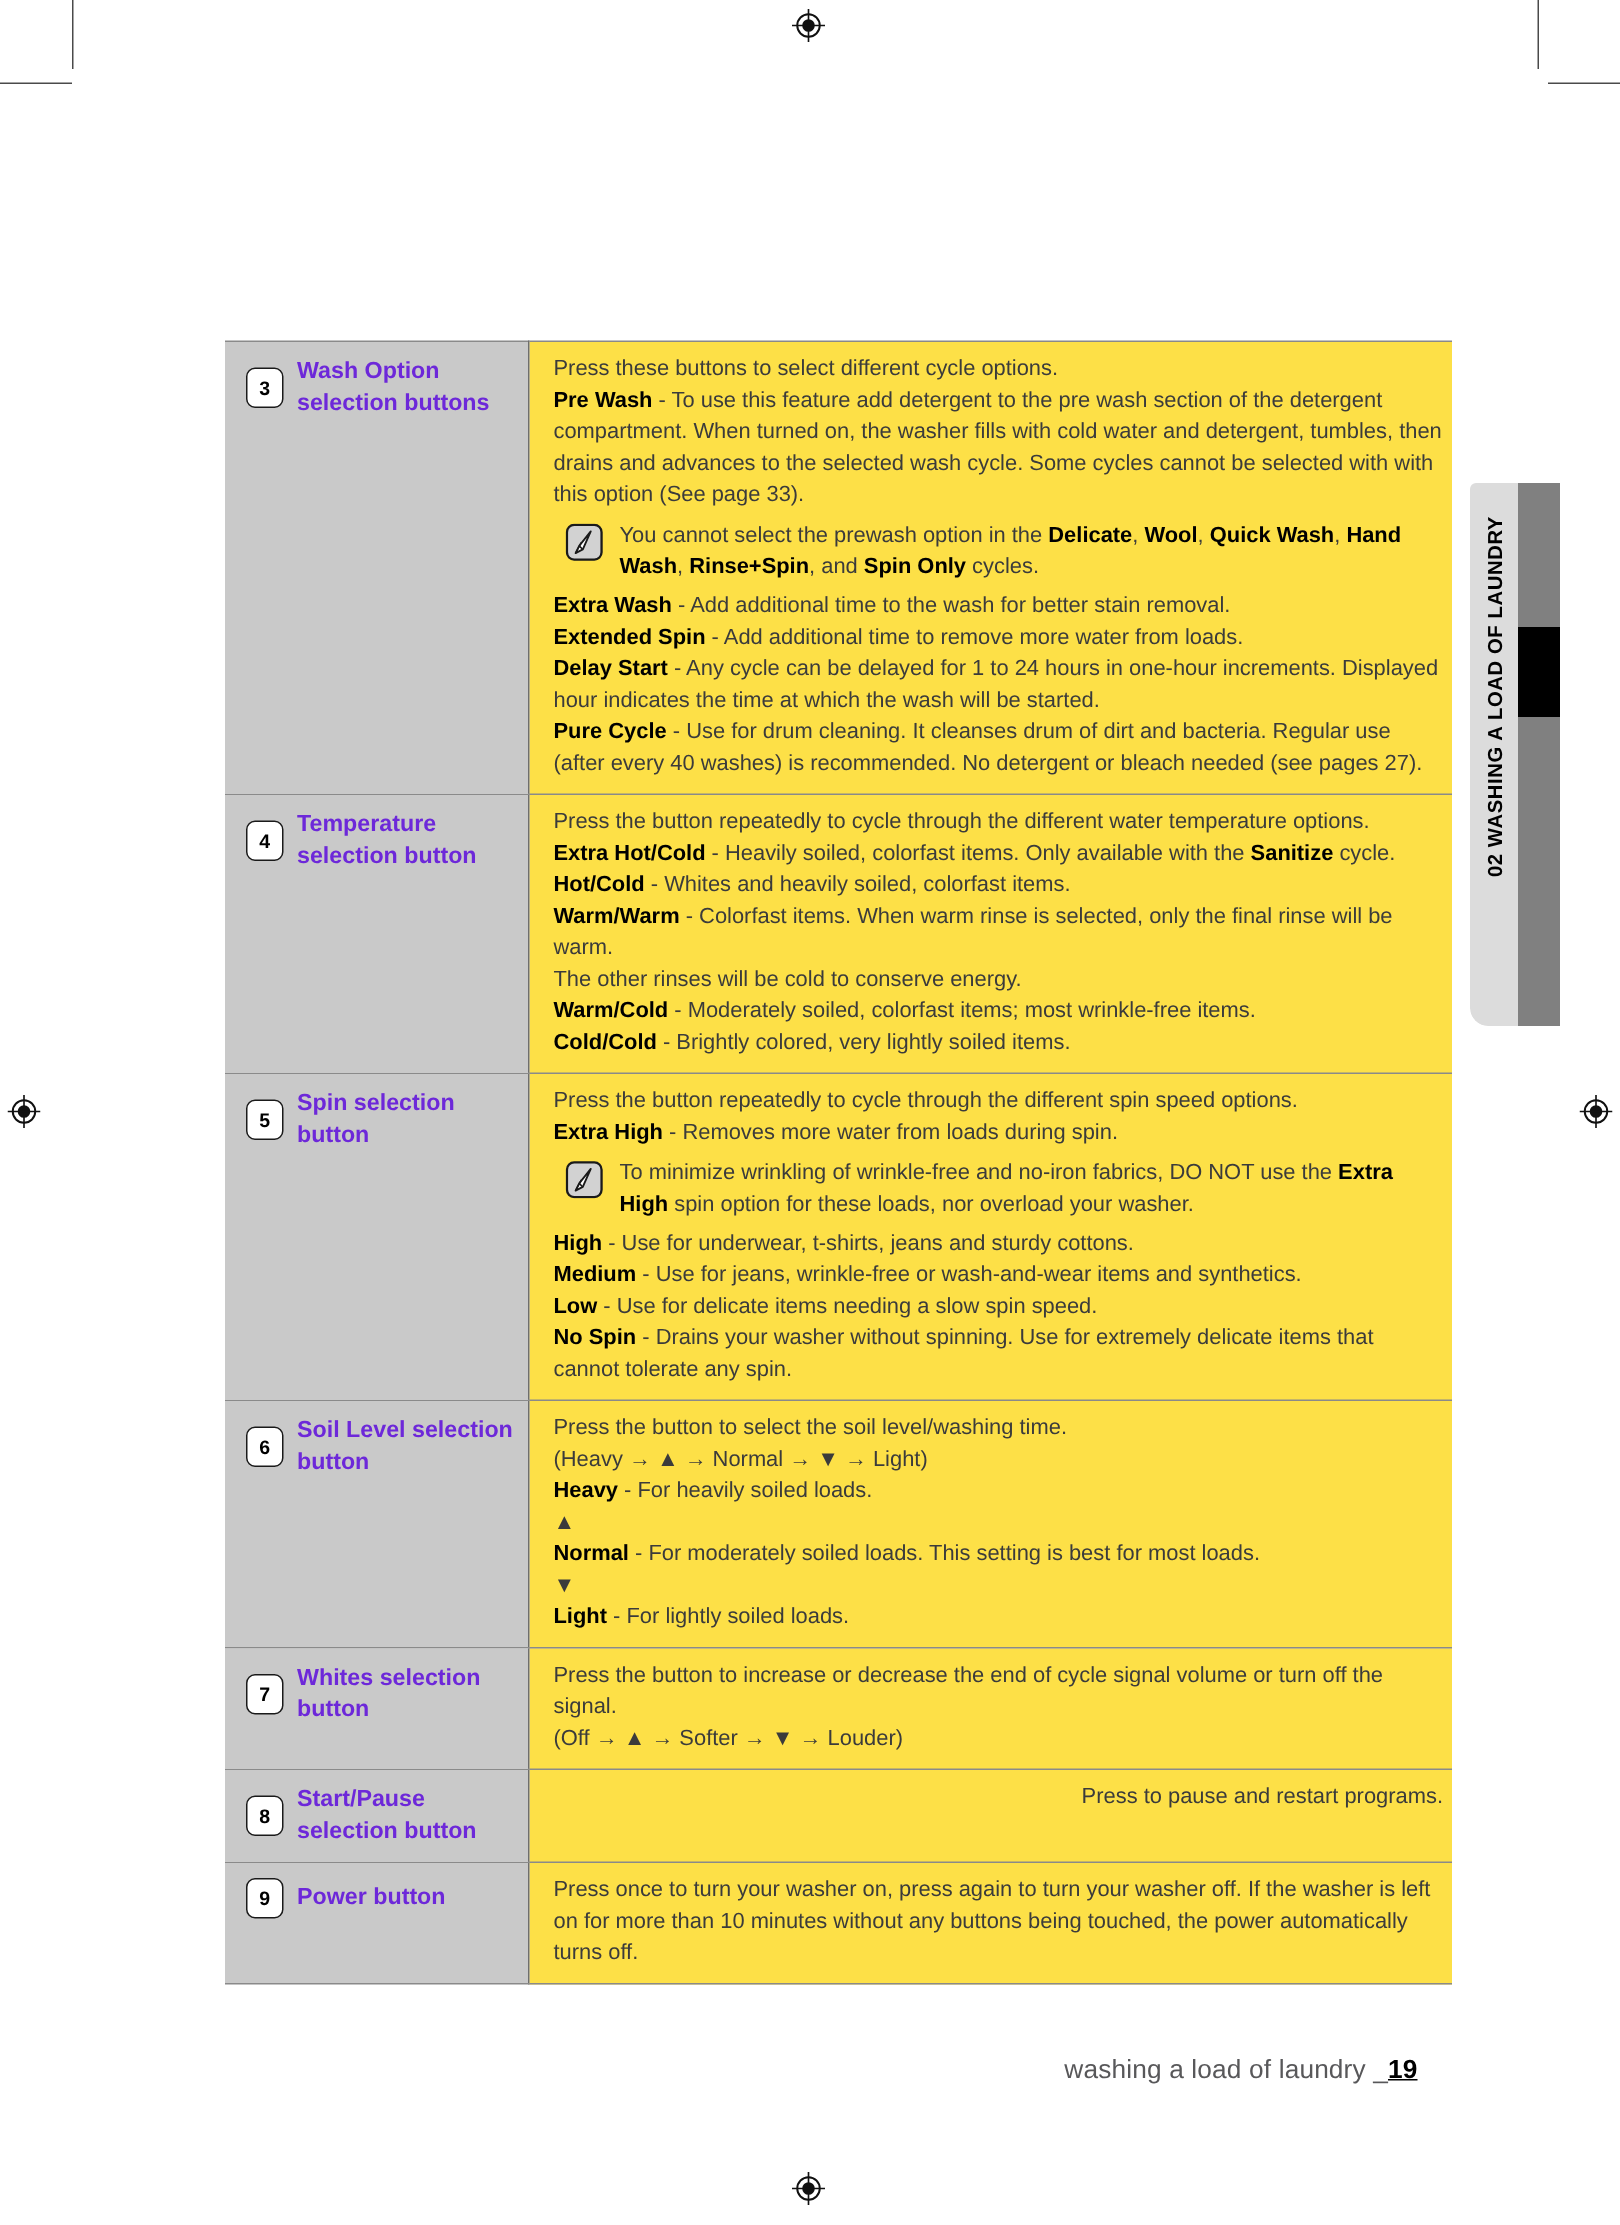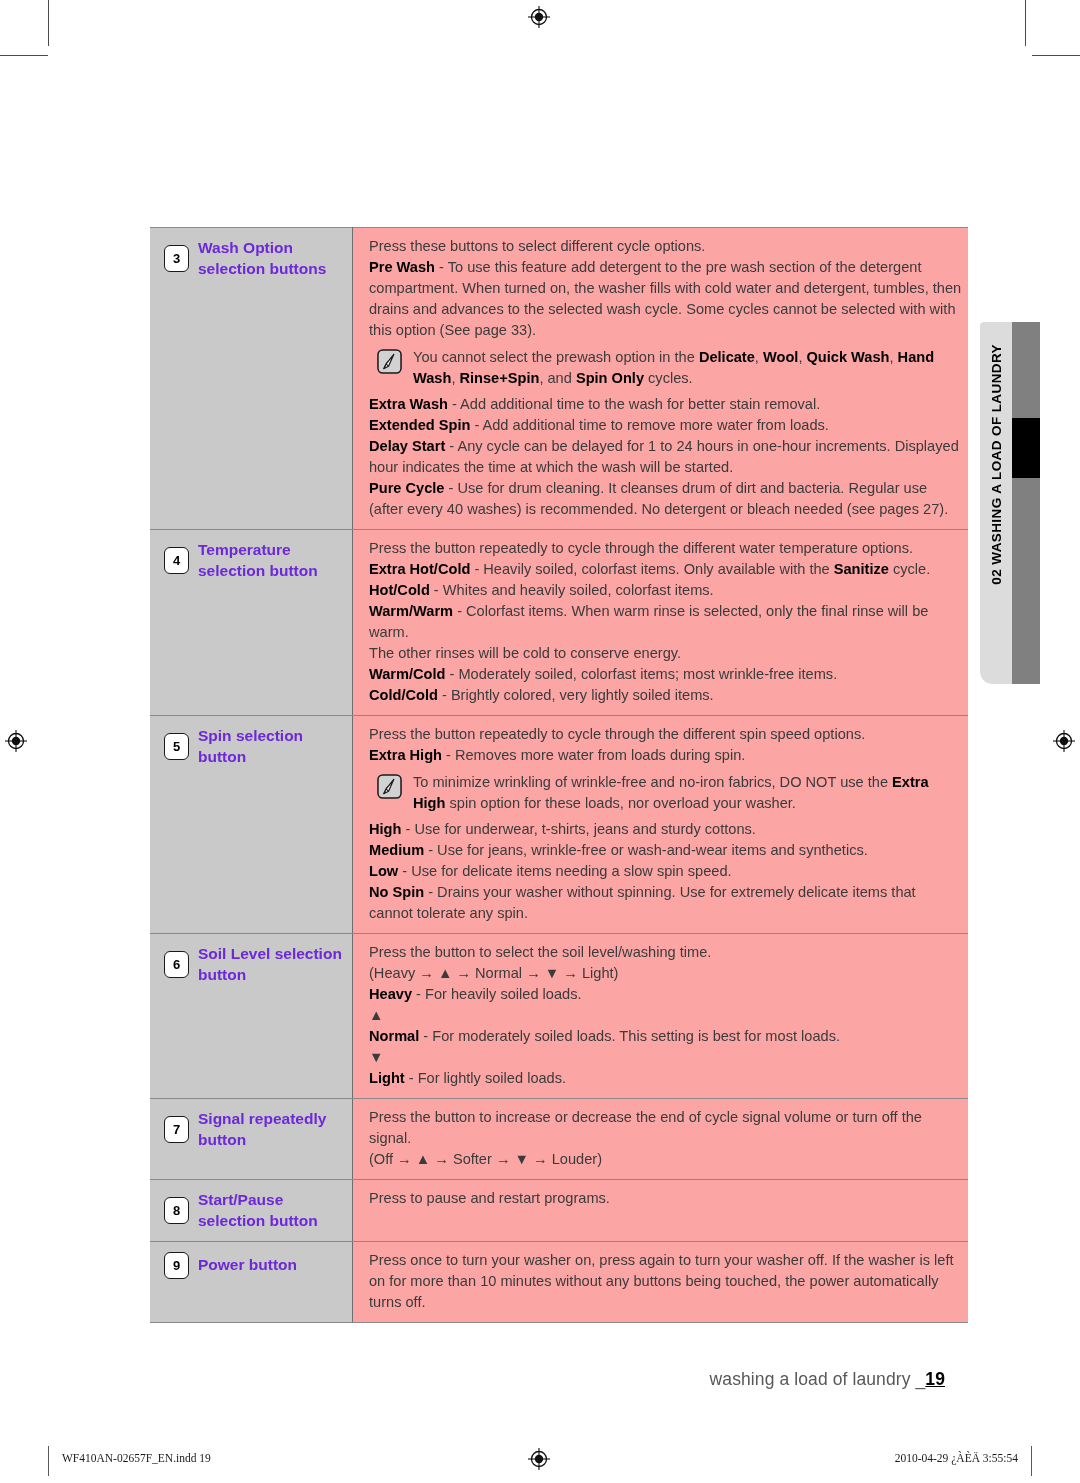--- a/index.html
+++ b/index.html
@@ -103,21 +103,21 @@
     width: 202px;
     background: #c9c9c9;
     border-top: 1.6px solid #8a8a8a;
     border-bottom: 1.6px solid #8a8a8a;
     border-right: 1.4px solid #6e6e6e;
     padding: 0;
     position: relative;
   }
   .spec-table td.desc-cell {
     width: 593px;
-    background: #fca5a5;
+    background: #fde047;
     border-top: 1.6px solid #8a8a8a;
     border-bottom: 1.6px solid #8a8a8a;
     padding: 8px 6px 9px 16px;
   }
 
   .label-inner {
     display: flex;
     align-items: center;
     min-height: 100%;
     padding: 10px 6px 10px 14px;
@@ -170,21 +170,21 @@
     margin: 2px 11px 0 8px;
   }
   .note-text {
     font-size: 14.6px;
     line-height: 1.44;
     color: #3b3b3b;
   }
   .note-text b { color: #000; font-weight: bold; }
 
   
-  .desc-center { padding-top: 22px; }
+  .desc-center { padding-top: 22px; text-align: right; }
 
   
   .footer-caption {
     position: absolute;
     right: 135px;
     top: 1369px;
     font-size: 17.5px;
     color: #58585a;
     letter-spacing: 0.1px;
   }
@@ -342,21 +342,21 @@
           <p class="desc-line"><b>Normal</b> - For moderately soiled loads. This setting is best for most loads.</p>
           <p class="desc-line">▼</p>
           <p class="desc-line"><b>Light</b> - For lightly soiled loads.</p>
         </td>
       </tr>
 
       <tr>
         <td class="label-cell">
           <div class="label-inner">
             <div class="num-badge">7</div>
-            <div class="label-text">Signal repeatedly button</div>
+            <div class="label-text">Whites selection button</div>
           </div>
         </td>
         <td class="desc-cell">
           <p class="desc-line">Press the button to increase or decrease the end of cycle signal volume or turn off the signal.</p>
           <p class="desc-line">(Off → ▲ → Softer → ▼ → Louder)</p>
         </td>
       </tr>
 
       <tr>
         <td class="label-cell">
@@ -382,26 +382,20 @@
         </td>
       </tr>
 
     </tbody>
   </table>
 
   <div class="footer-caption">
     <span>washing a load of laundry _</span><span class="pg">19</span>
   </div>
 
-  <div class="print-footer">
-    <div class="pf-rule l"></div>
-    <div class="pf-rule r"></div>
-    <div class="pf-left">WF410AN-02657F_EN.indd   19</div>
-    <div class="pf-right">2010-04-29   ¿ÀÈÄ 3:55:54</div>
-  </div>
 
   <svg class="reg-mark" style="left:528px; top:1448px;" viewBox="0 0 22 22">
     <circle cx="11" cy="11" r="7.5" fill="none" stroke="#111" stroke-width="1.3"></circle>
     <circle cx="11" cy="11" r="4.2" fill="#111"></circle>
     <line x1="11" y1="0" x2="11" y2="22" stroke="#111" stroke-width="1.1"></line>
     <line x1="0" y1="11" x2="22" y2="11" stroke="#111" stroke-width="1.1"></line>
   </svg>
 
 </div>
 

